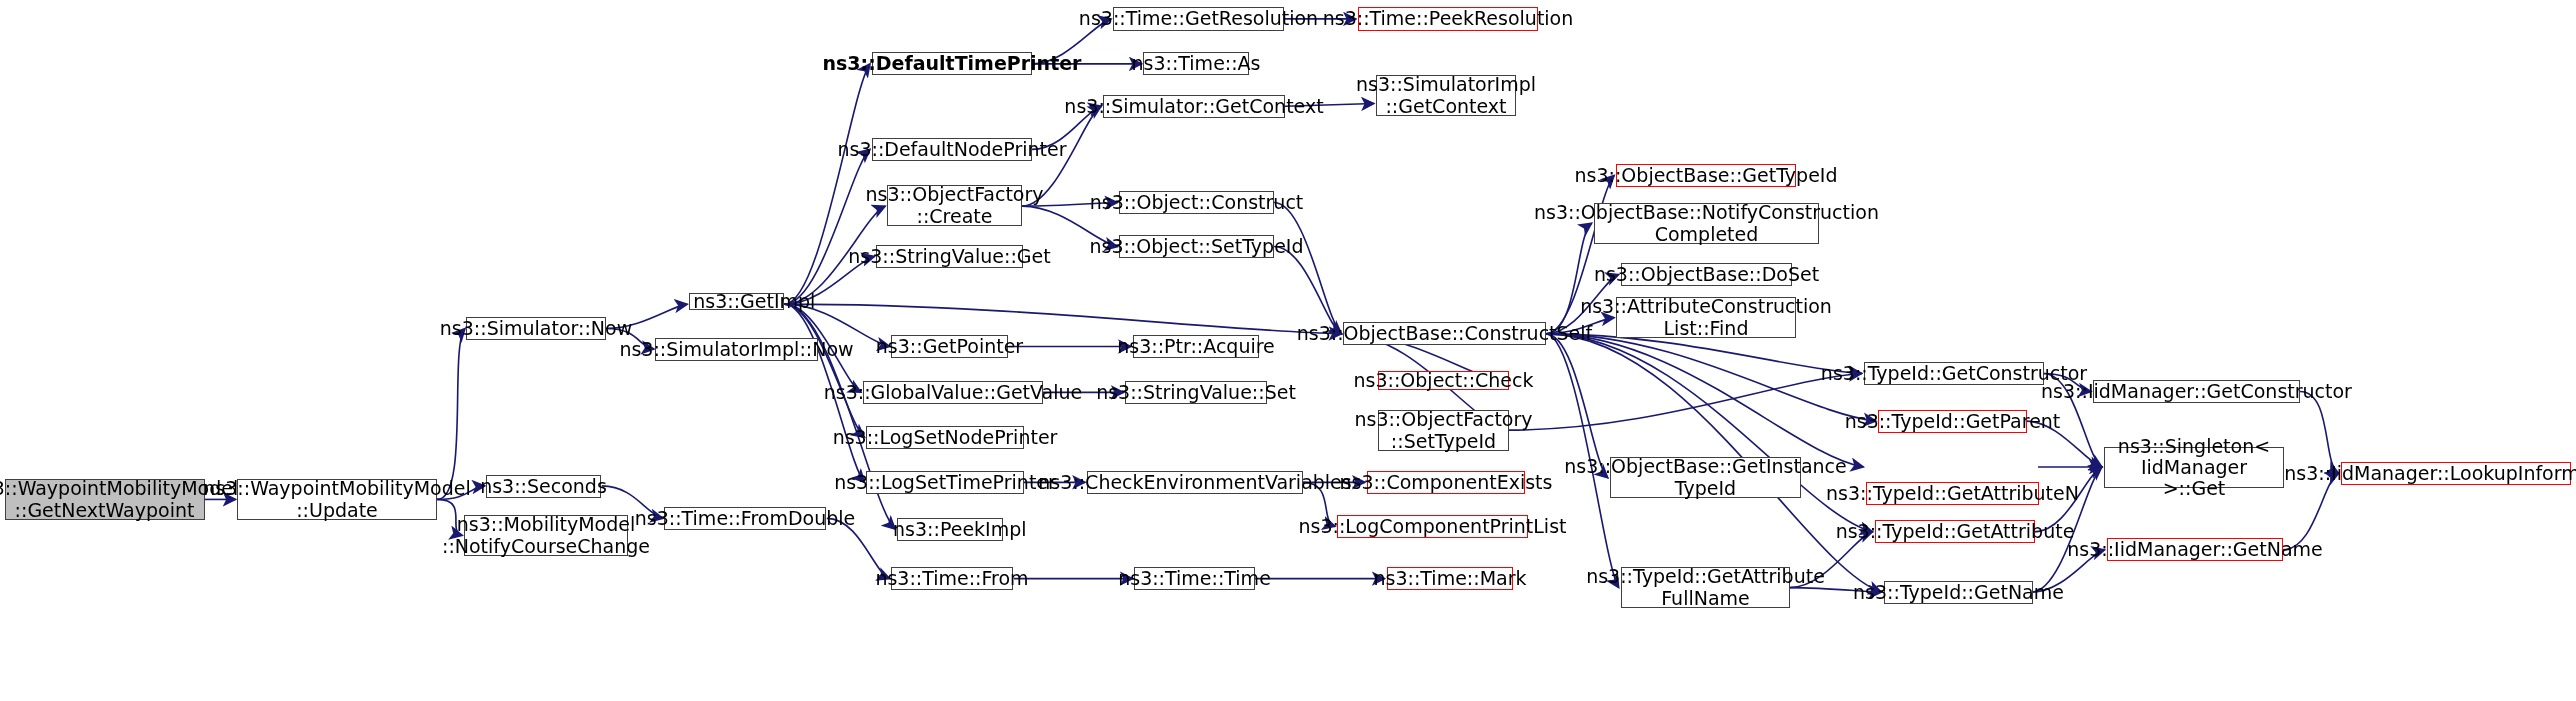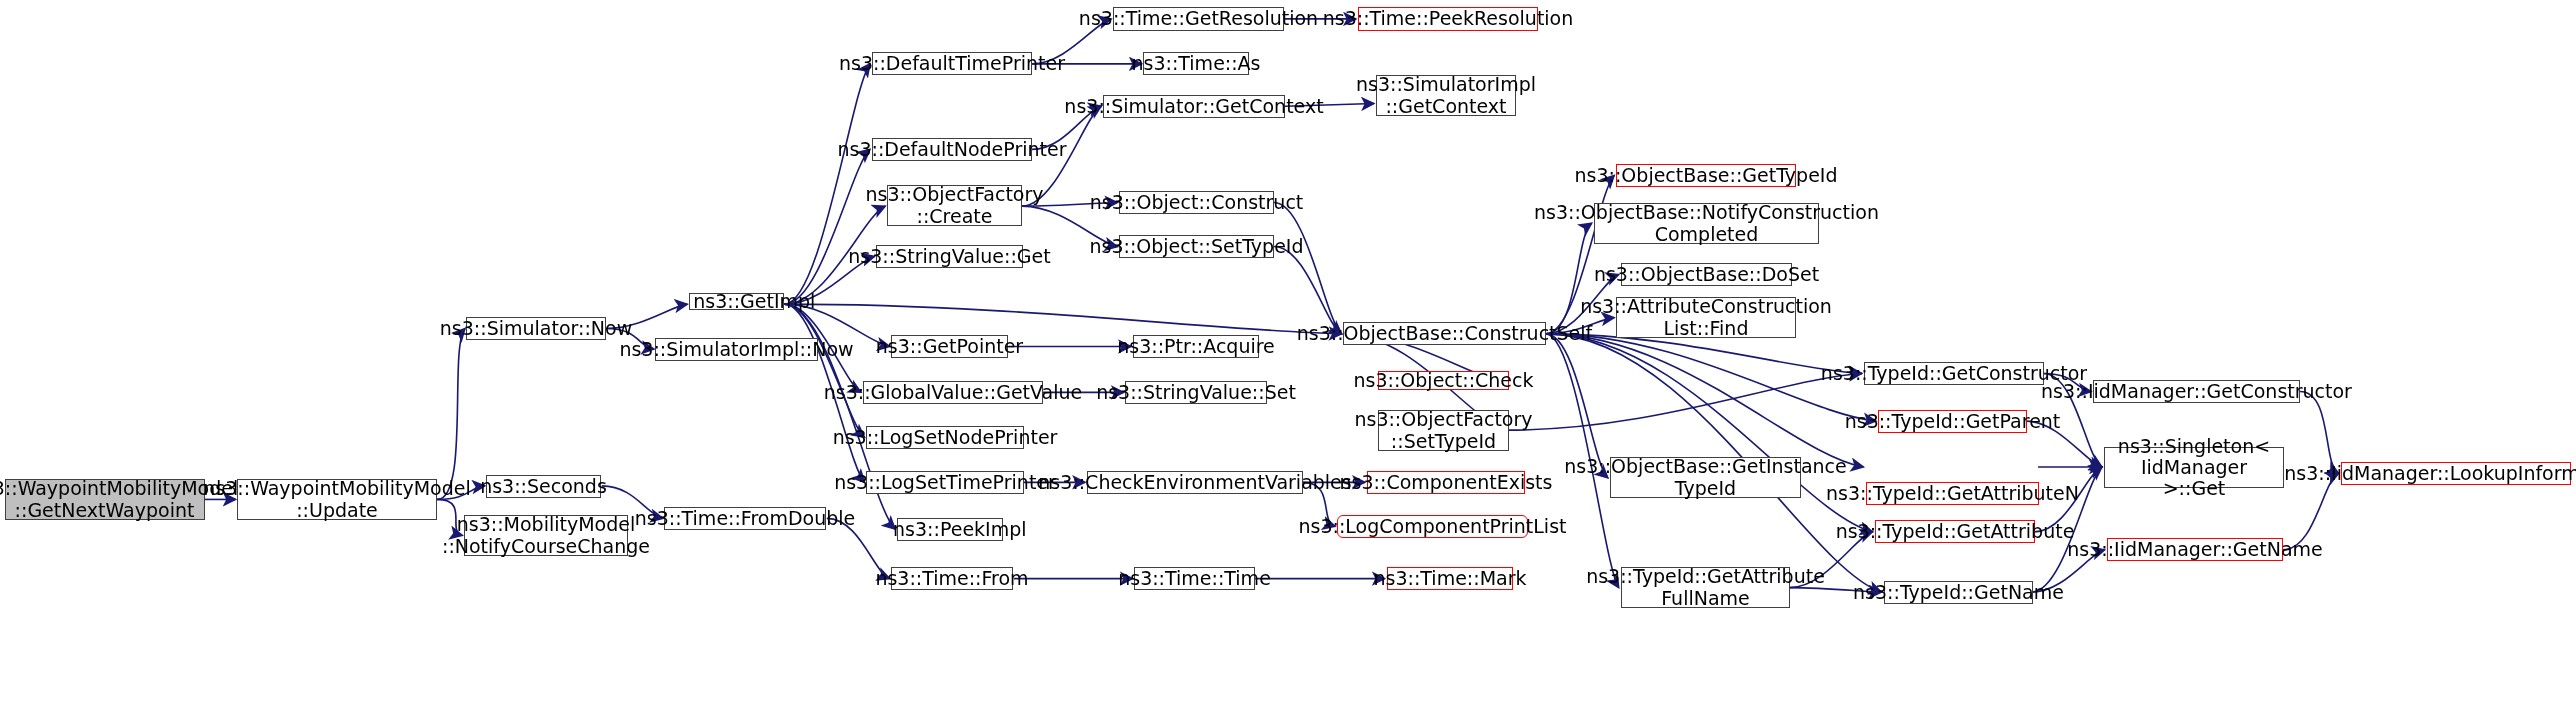--- a/index.html
+++ b/index.html
@@ -87,21 +87,21 @@
 ::GetNextWaypoint</div>
     <div class="node" style="left: 237px; top: 479px; width: 200px; height: 41px;">ns3::WaypointMobilityModel
 ::Update</div>
     <div class="node" style="left: 486px; top: 475px; width: 115px; height: 23.4px;">ns3::Seconds</div>
     <div class="node" style="left: 464px; top: 515px; width: 164px; height: 41px;">ns3::MobilityModel
 ::NotifyCourseChange</div>
     <div class="node" style="left: 664px; top: 507px; width: 162px; height: 23.4px;">ns3::Time::FromDouble</div>
     <div class="node" style="left: 466px; top: 317px; width: 140px; height: 23.4px;">ns3::Simulator::Now</div>
     <div class="node" style="left: 689px; top: 293px; width: 95px; height: 17px; padding-left: 41px;">ns3::GetImpl</div>
     <div class="node" style="left: 655px; top: 338px; width: 163px; height: 23.4px;">ns3::SimulatorImpl::Now</div>
-    <div class="node" style="left: 872px; top: 52px; width: 160px; height: 23.4px;">ns3::DefaultTimePrinter</div>
+    <div class="node" style="left: 872px; top: 52px; width: 160px; height: 23.4px; font-weight: bold;">ns3::DefaultTimePrinter</div>
     <div class="node" style="left: 1113px; top: 7.2px; width: 171px; height: 23.4px;">ns3::Time::GetResolution</div>
     <div class="node red" style="left: 1358px; top: 7.2px; width: 180px; height: 23.4px;">ns3::Time::PeekResolution</div>
     <div class="node" style="left: 1143px; top: 52px; width: 106px; height: 23.4px;">ns3::Time::As</div>
     <div class="node" style="left: 1103px; top: 95px; width: 182px; height: 23.4px;">ns3::Simulator::GetContext</div>
     <div class="node" style="left: 1376px; top: 75px; width: 140px; height: 41px;">ns3::SimulatorImpl
 ::GetContext</div>
     <div class="node" style="left: 872px; top: 138px; width: 160px; height: 23.4px;">ns3::DefaultNodePrinter</div>
     <div class="node" style="left: 887px; top: 185px; width: 135px; height: 41px;">ns3::ObjectFactory
 ::Create</div>
     <div class="node" style="left: 1119px; top: 191px; width: 155px; height: 23.4px;">ns3::Object::Construct</div>
@@ -109,21 +109,21 @@
     <div class="node" style="left: 876px; top: 245px; width: 147px; height: 23.4px;">ns3::StringValue::Get</div>
     <div class="node" style="left: 891px; top: 335px; width: 117px; height: 23.4px;">ns3::GetPointer</div>
     <div class="node" style="left: 1133px; top: 335px; width: 126px; height: 23.4px;">ns3::Ptr::Acquire</div>
     <div class="node" style="left: 863px; top: 381px; width: 180px; height: 23.4px;">ns3::GlobalValue::GetValue</div>
     <div class="node" style="left: 1125px; top: 381px; width: 142px; height: 23.4px;">ns3::StringValue::Set</div>
     <div class="node" style="left: 866px; top: 426px; width: 158px; height: 23.4px;">ns3::LogSetNodePrinter</div>
     <div class="node" style="left: 866px; top: 471px; width: 158px; height: 23.4px;">ns3::LogSetTimePrinter</div>
     <div class="node" style="left: 1087px; top: 471px; width: 216px; height: 23.4px;">ns3::CheckEnvironmentVariables</div>
     <div class="node red" style="left: 1367px; top: 471px; width: 158px; height: 23.4px;">ns3::ComponentExists</div>
     <div class="node" style="left: 897px; top: 518px; width: 106px; height: 23.4px; padding-left: 25px;">ns3::PeekImpl</div>
-    <div class="node red" style="left: 1337px; top: 515px; width: 191px; height: 23.4px; border-radius: 6px;">ns3::LogComponentPrintList</div>
+    <div class="node red" style="left: 1337px; top: 515px; width: 191px; height: 23.4px;">ns3::LogComponentPrintList</div>
     <div class="node" style="left: 891px; top: 567px; width: 122px; height: 23.4px;">ns3::Time::From</div>
     <div class="node" style="left: 1134px; top: 567px; width: 121px; height: 23.4px;">ns3::Time::Time</div>
     <div class="node red" style="left: 1387px; top: 567px; width: 126px; height: 23.4px;">ns3::Time::Mark</div>
     <div class="node" style="left: 1343px; top: 322px; width: 203px; height: 23.4px;">ns3::ObjectBase::ConstructSelf</div>
     <div class="node red" style="left: 1378px; top: 371px; width: 131px; height: 19px;">ns3::Object::Check</div>
     <div class="node" style="left: 1378px; top: 410px; width: 131px; height: 41px;">ns3::ObjectFactory
 ::SetTypeId</div>
     <div class="node red" style="left: 1616px; top: 164px; width: 180px; height: 23.4px;">ns3::ObjectBase::GetTypeId</div>
     <div class="node" style="left: 1594px; top: 203px; width: 225px; height: 41px;">ns3::ObjectBase::NotifyConstruction
 Completed</div>

